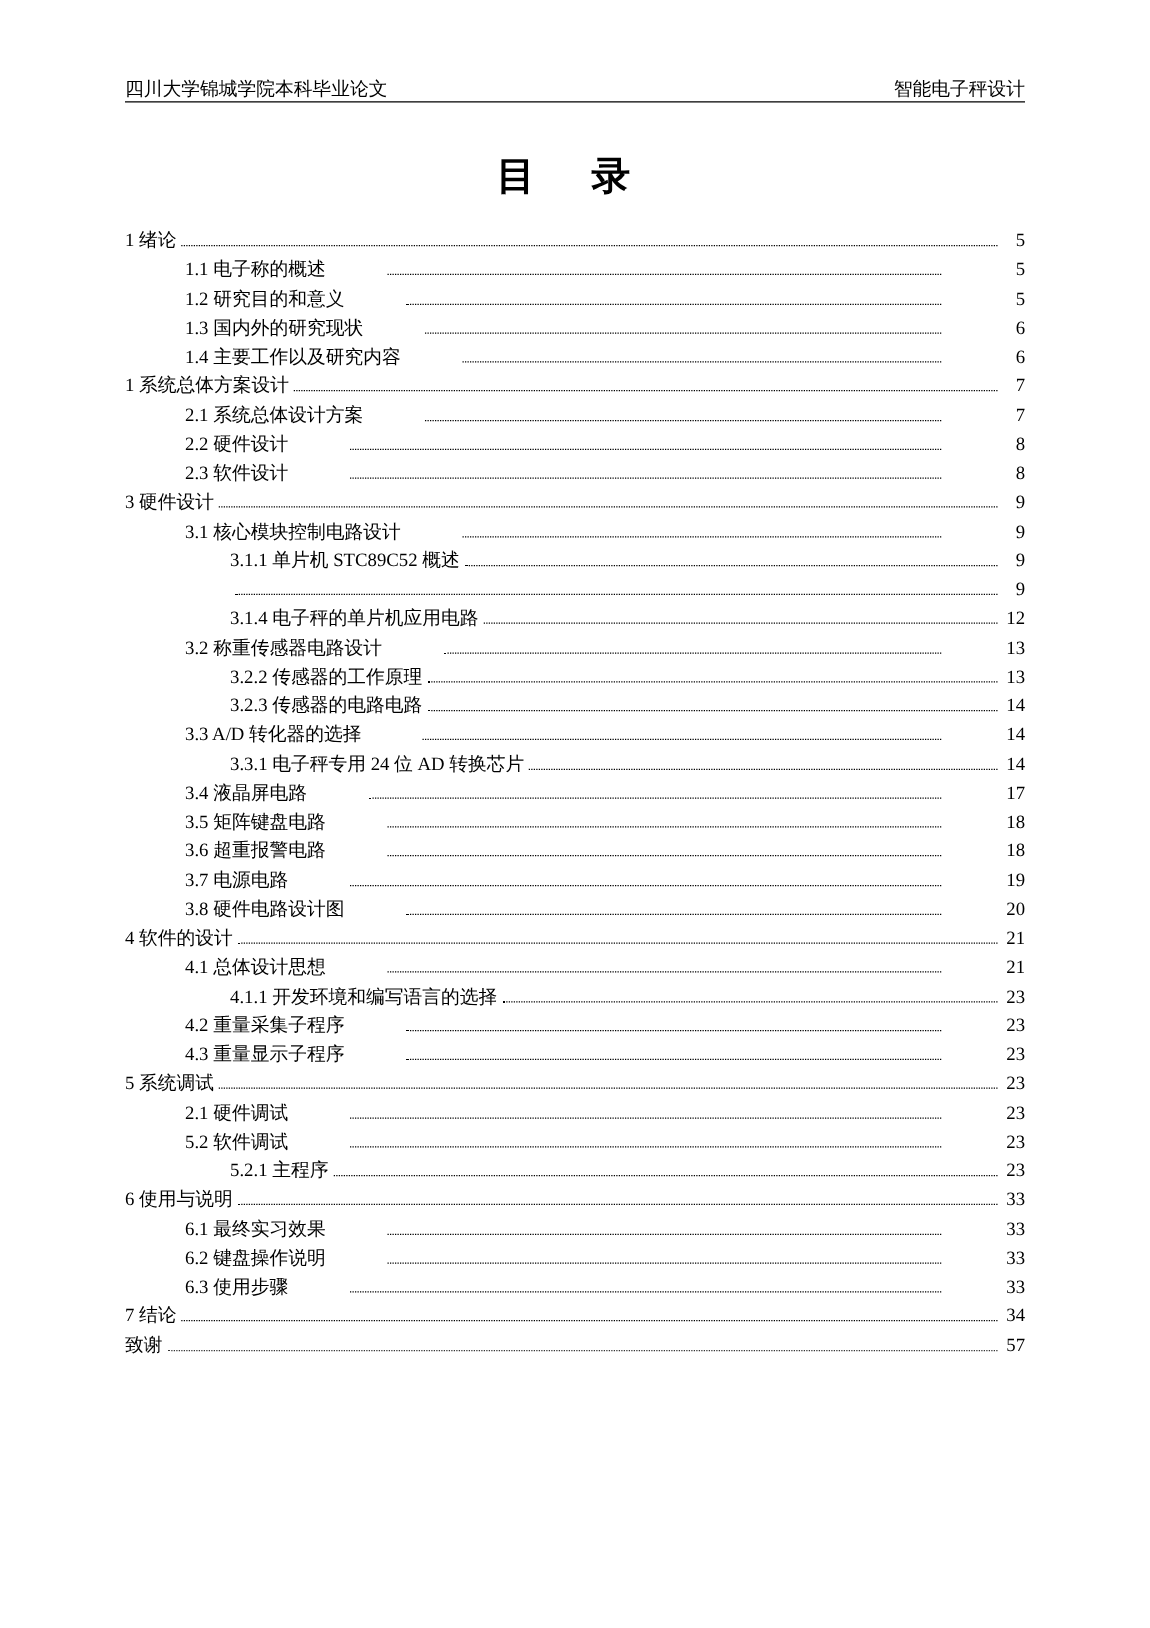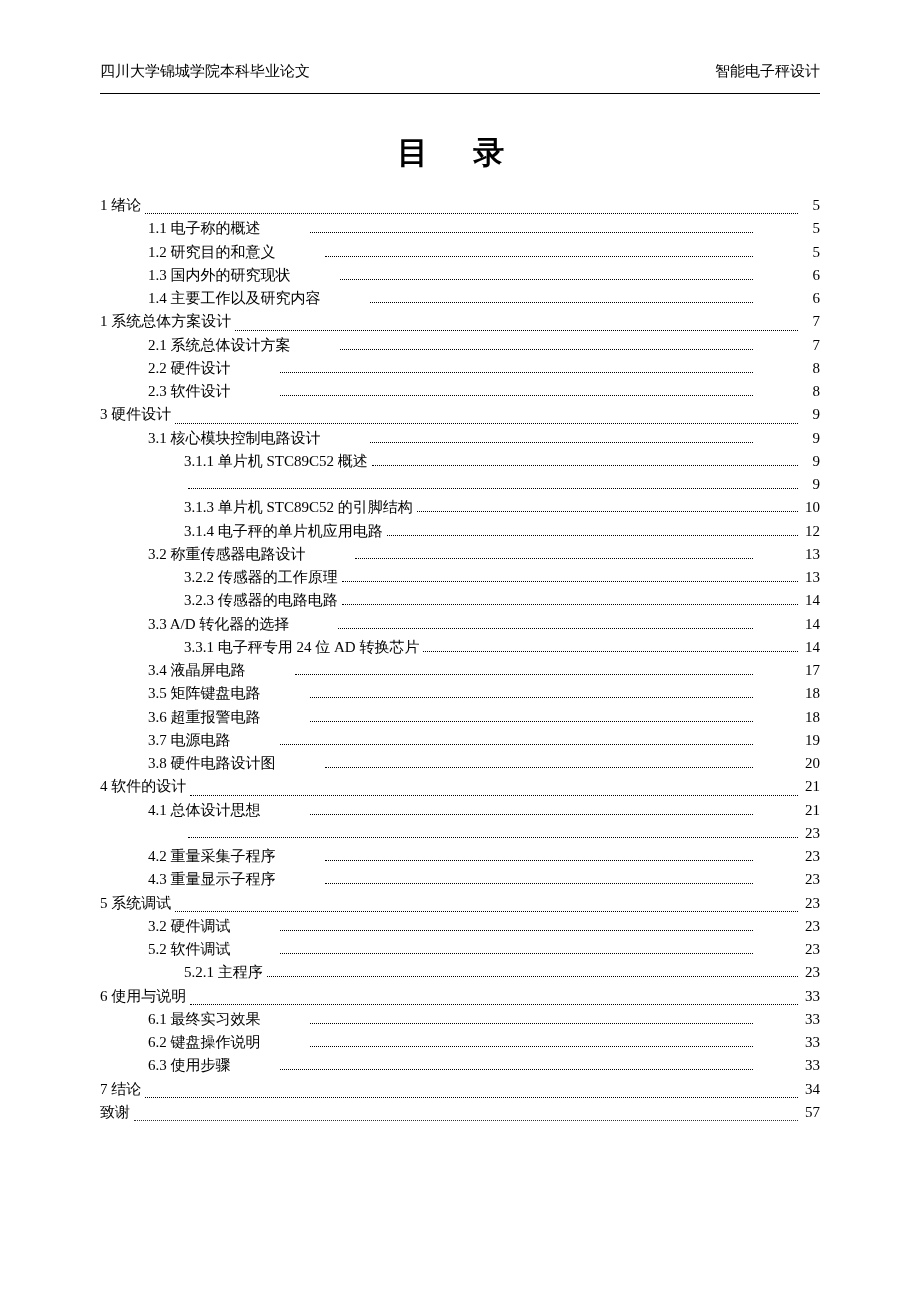--- a/index.html
+++ b/index.html
@@ -9,21 +9,21 @@
       font-size: 15px;
       color: #000;
       width: 920px;
       min-height: 1302px;
       padding: 62px 100px 60px 100px;
     }
     .header {
       display: flex;
       justify-content: space-between;
       border-bottom: 1.5px solid #000;
-      padding-bottom: 12px;
+      padding-bottom: 0;
       margin-bottom: 38px;
     }
     .header-left, .header-right {
       font-size: 15px;
     }
     .title {
       text-align: center;
       font-size: 31px;
       font-weight: bold;
       letter-spacing: 0.6em;
@@ -50,21 +50,21 @@
       flex: 1;
       border-bottom: 1px dotted #333;
       margin: 0 4px 3px 4px;
       min-width: 10px;
     }
     .page-num {
       white-space: nowrap;
       min-width: 18px;
       text-align: right;
     }
-    .level-0 { padding-left: 0; align-items: flex-end; }
+    .level-0 { padding-left: 0; }
     .level-1 { padding-left: 48px; gap: 45px; }
     .level-2 { padding-left: 84px; }
   </style>
 </head>
 <body>
 
 <div class="header">
   <span class="header-left">四川大学锦城学院本科毕业论文</span>
   <span class="header-right">智能电子秤设计</span>
 </div>
@@ -130,25 +130,20 @@
     <div class="toc-row level-2">
       <span class="toc-label">3.1.1 单片机 STC89C52 概述</span>
       <span class="dots"></span>
       <span class="page-num">9</span>
     </div>
     <div class="toc-row level-2">
       <span class="dots"></span>
       <span class="page-num">9</span>
     </div>
     <div class="toc-row level-2">
-      <span class="toc-label">3.1.3 单片机 STC89C52 的引脚结构</span>
-      <span class="dots"></span>
-      <span class="page-num">10</span>
-    </div>
-    <div class="toc-row level-2">
       <span class="toc-label">3.1.4 电子秤的单片机应用电路</span>
       <span class="dots"></span>
       <span class="page-num">12</span>
     </div>
     <div class="toc-row level-1">
       <span class="toc-label">3.2 称重传感器电路设计</span>
       <span class="dots"></span>
       <span class="page-num">13</span>
     </div>
     <div class="toc-row level-2">
@@ -200,40 +195,41 @@
       <span class="toc-label">4 软件的设计</span>
       <span class="dots"></span>
       <span class="page-num">21</span>
     </div>
     <div class="toc-row level-1">
       <span class="toc-label">4.1 总体设计思想</span>
       <span class="dots"></span>
       <span class="page-num">21</span>
     </div>
     <div class="toc-row level-2">
+      <span class="toc-label">4.1.1 开发环境和编写语言的选择</span>
       <span class="dots"></span>
       <span class="page-num">23</span>
     </div>
     <div class="toc-row level-1">
       <span class="toc-label">4.2 重量采集子程序</span>
       <span class="dots"></span>
       <span class="page-num">23</span>
     </div>
     <div class="toc-row level-1">
       <span class="toc-label">4.3 重量显示子程序</span>
       <span class="dots"></span>
       <span class="page-num">23</span>
     </div>
     <div class="toc-row level-0">
       <span class="toc-label">5 系统调试</span>
       <span class="dots"></span>
       <span class="page-num">23</span>
     </div>
     <div class="toc-row level-1">
-      <span class="toc-label">3.2 硬件调试</span>
+      <span class="toc-label">2.1 硬件调试</span>
       <span class="dots"></span>
       <span class="page-num">23</span>
     </div>
     <div class="toc-row level-1">
       <span class="toc-label">5.2 软件调试</span>
       <span class="dots"></span>
       <span class="page-num">23</span>
     </div>
     <div class="toc-row level-2">
       <span class="toc-label">5.2.1 主程序</span>

